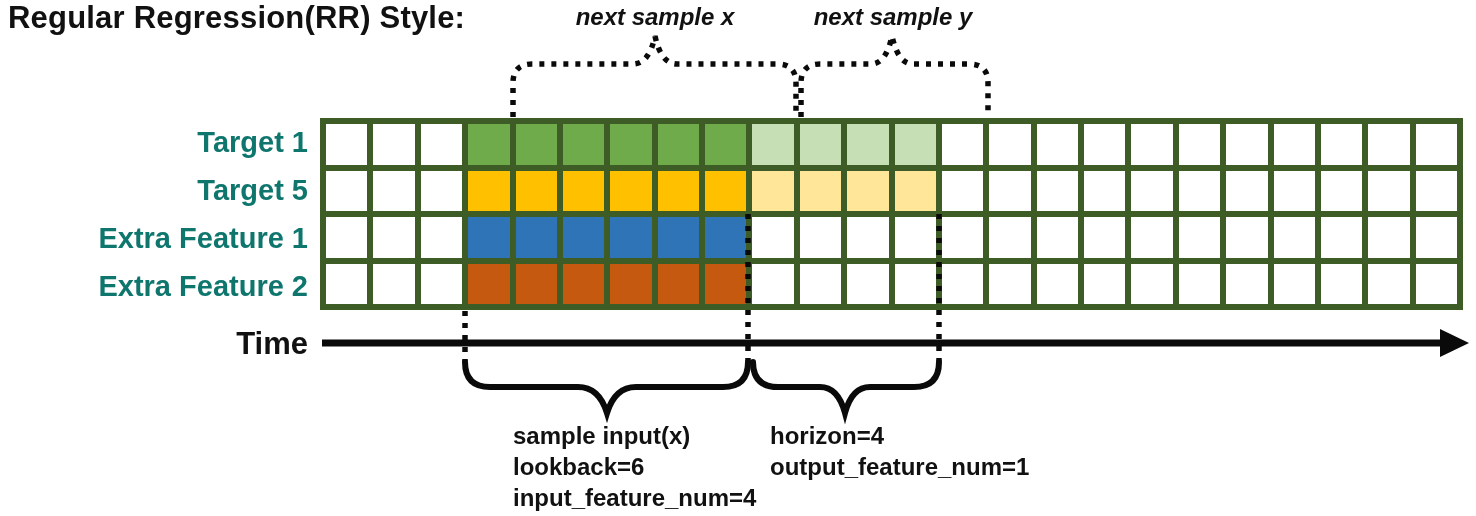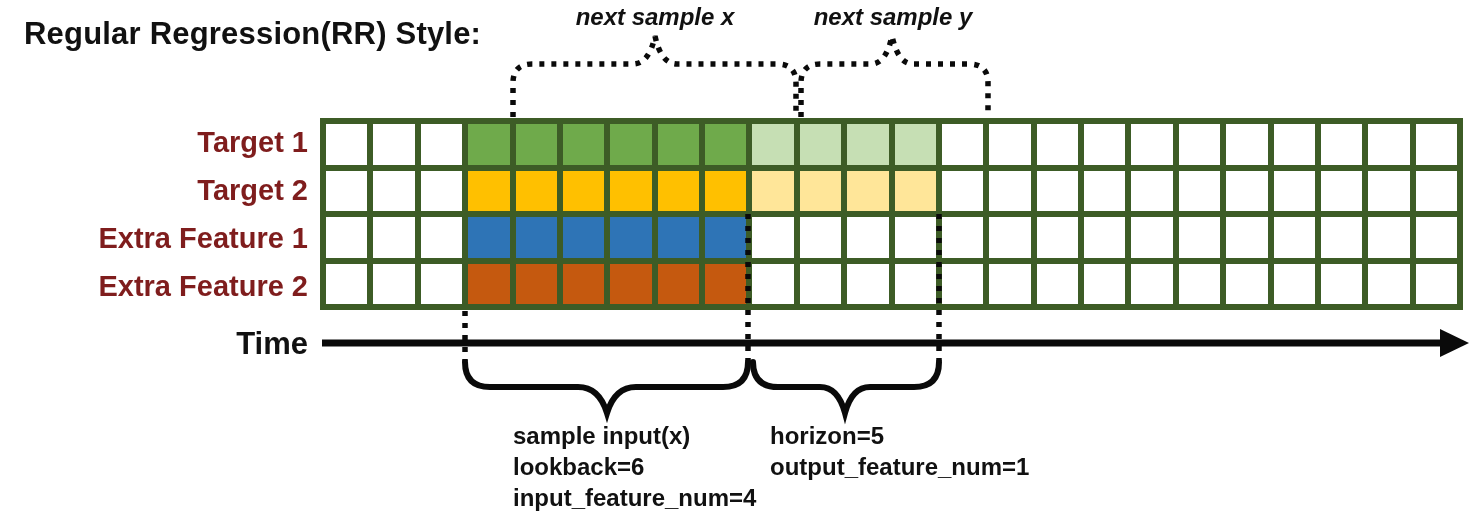--- a/index.html
+++ b/index.html
@@ -5,36 +5,36 @@
   html,body{margin:0;padding:0;background:#ffffff;}
   .canvas{
     position:relative;
     width:1476px;height:516px;
     background:#ffffff;
     font-family:"Liberation Sans", sans-serif;
     color:#111;
     overflow:hidden;
   }
   .title{
-    position:absolute;left:8px;top:0px;margin:16px;
+    position:absolute;left:8px;top:0px;margin:0;
     font-size:31px;font-weight:bold;letter-spacing:0.2px;color:#111;
   }
   .next-label{
     position:absolute;top:3px;width:300px;text-align:center;
     font-size:24px;font-style:italic;font-weight:600;color:#111;
   }
   .nx{left:505px;}
   .ny{left:743px;}
   .row-labels{
     position:absolute;left:0;top:118px;width:308px;height:192px;
     display:flex;flex-direction:column;
   }
   .row-label{
     flex:1;display:flex;align-items:center;justify-content:flex-end;
-    font-size:29px;font-weight:bold;color:#7f1d1d;white-space:nowrap;
+    font-size:29px;font-weight:bold;color:#0f766e;white-space:nowrap;
   }
   .grid{
     position:absolute;left:320px;top:118px;width:1143px;height:192px;
     box-sizing:border-box;
     display:grid;
     grid-template-columns:repeat(24,1fr);
     grid-template-rows:repeat(4,1fr);
     gap:6px;padding:6px;
   }
   .cell{width:100%;height:100%;}
@@ -59,21 +59,21 @@
 
 <div class="canvas">
 
   <h1 class="title">Regular Regression(RR) Style:</h1>
 
   <div class="next-label nx">next sample x</div>
   <div class="next-label ny">next sample y</div>
 
   <div class="row-labels" id="row-labels">
       <div class="row-label">Target 1</div>
-      <div class="row-label">Target 2</div>
+      <div class="row-label">Target 5</div>
       <div class="row-label">Extra Feature 1</div>
       <div class="row-label">Extra Feature 2</div>
     </div>
 
   <div class="grid" id="grid" style="background: rgb(61, 92, 38);">
       <div class="cell" style="background: rgb(255, 255, 255);"></div>
       <div class="cell" style="background: rgb(255, 255, 255);"></div>
       <div class="cell" style="background: rgb(255, 255, 255);"></div>
       <div class="cell" style="background: rgb(111, 170, 75);"></div>
       <div class="cell" style="background: rgb(111, 170, 75);"></div>
@@ -190,17 +190,17 @@
 
   <div class="time-label">Time</div>
 
   <div class="note input-note">
     <div>sample input(x)</div>
     <div>lookback=6</div>
     <div>input_feature_num=4</div>
   </div>
 
   <div class="note output-note">
-    <div>horizon=5</div>
+    <div>horizon=4</div>
     <div>output_feature_num=1</div>
   </div>
 
 </div>
 
 </body></html>

